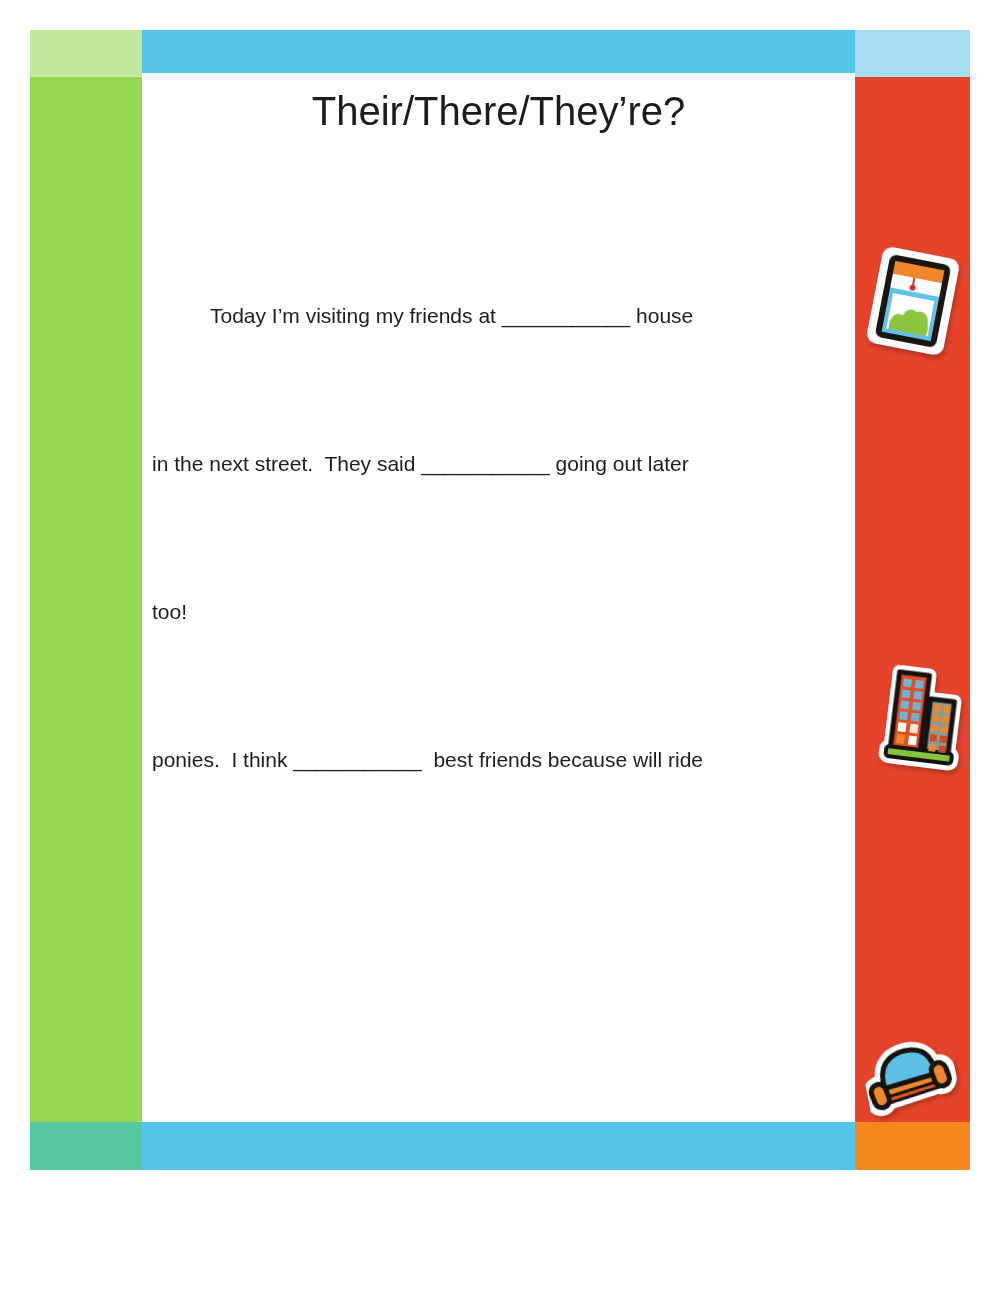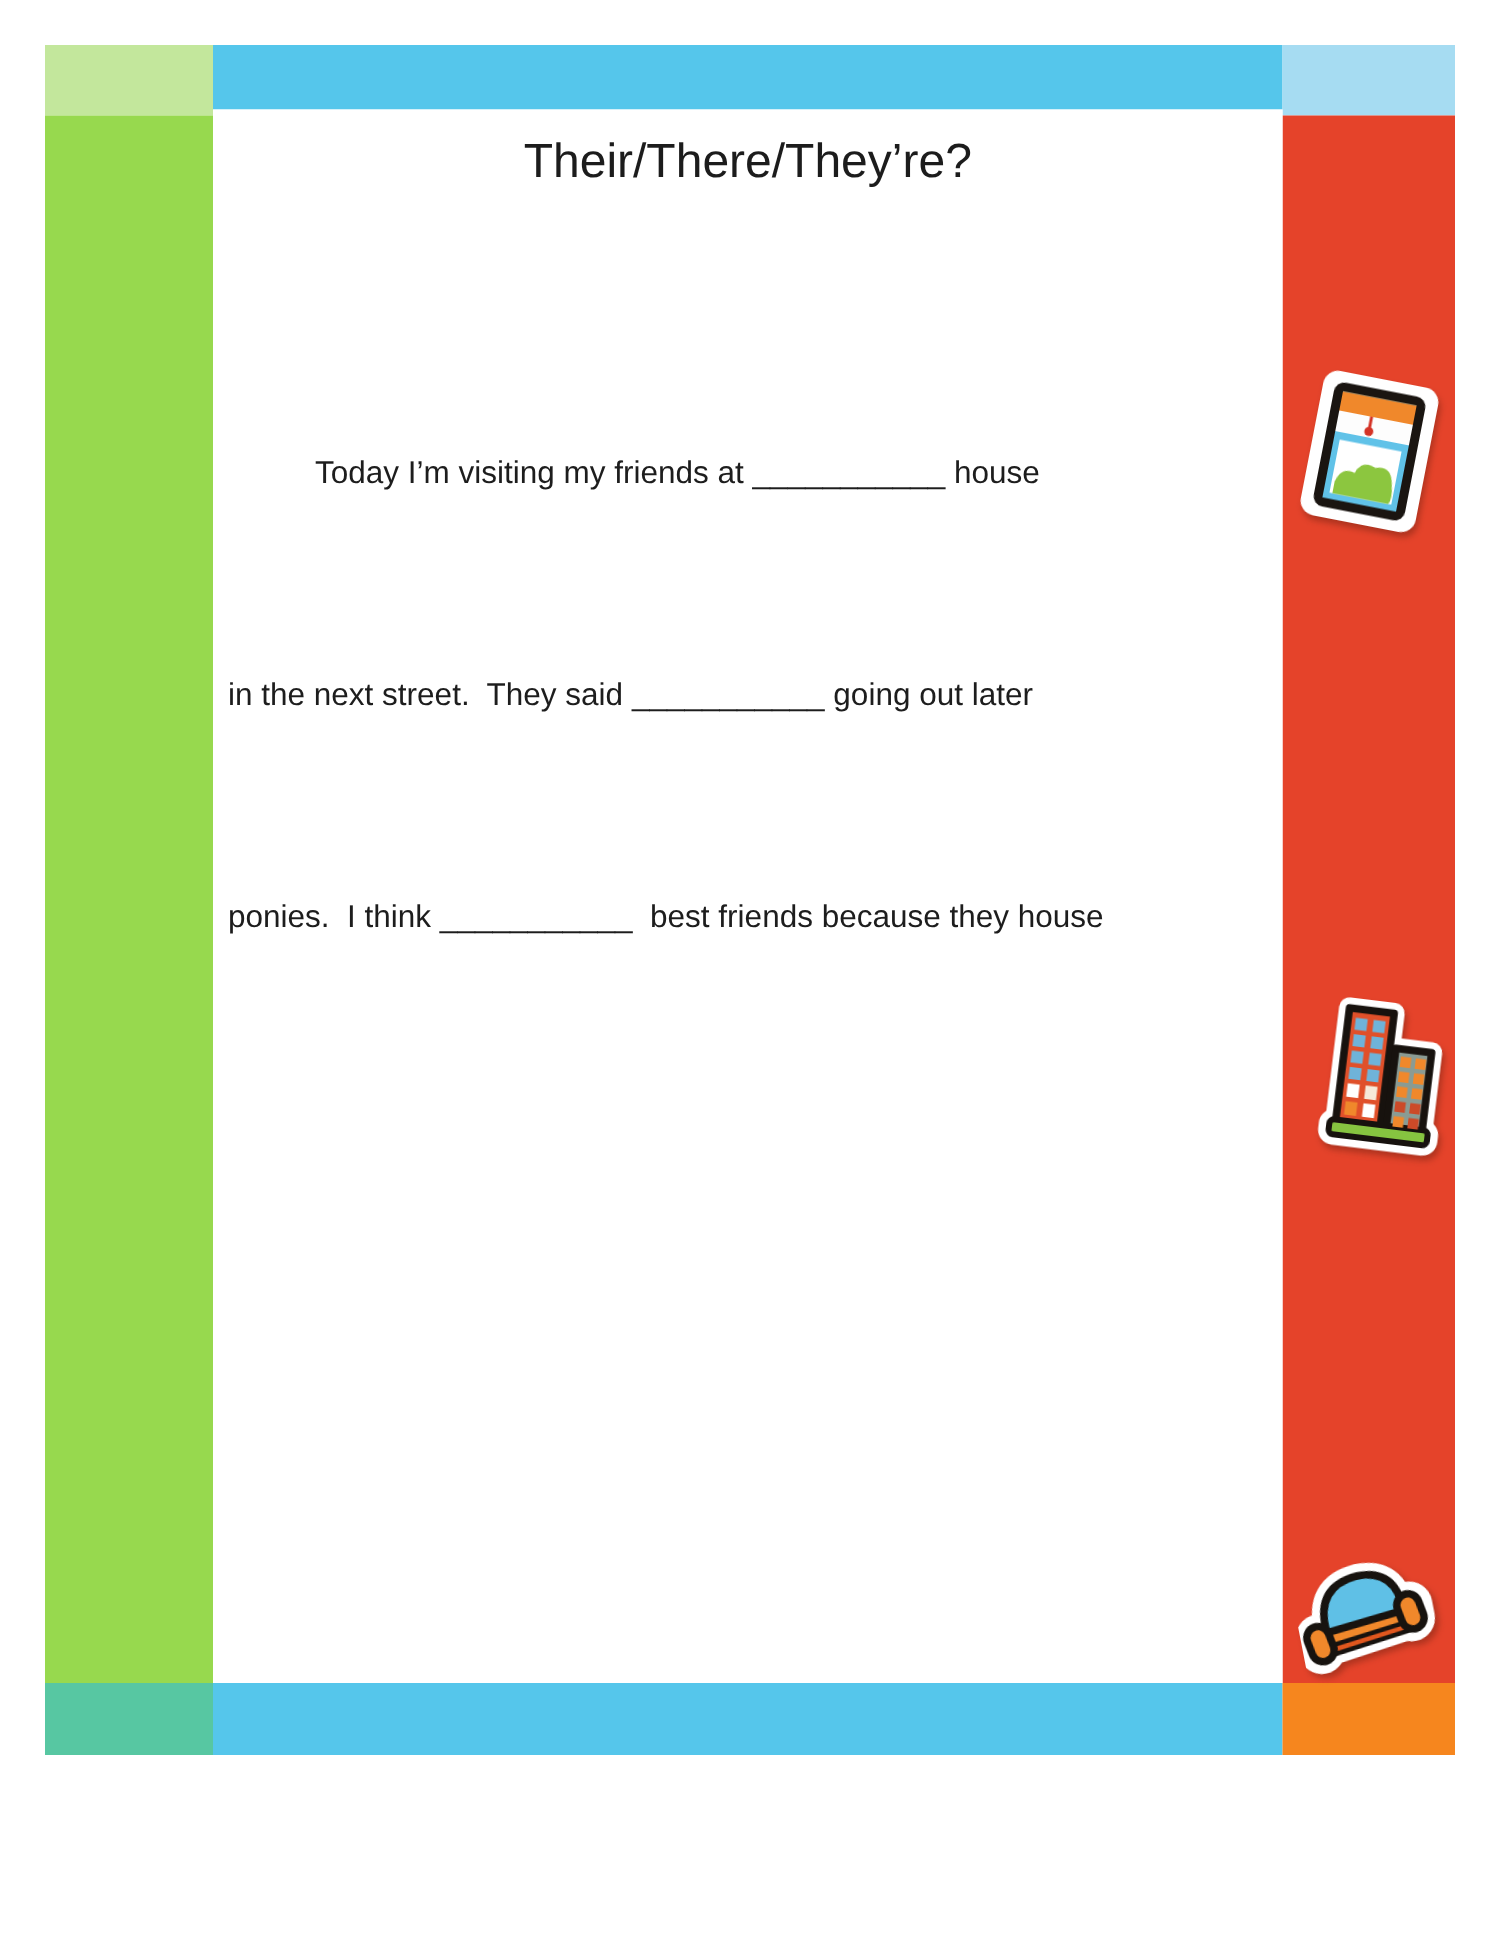--- a/index.html
+++ b/index.html
@@ -19,21 +19,21 @@
   .bottom-bar-blue    { left:142px; top:1122px; width:713px; height:48px;  background:#55c6eb; }
   .corner-orange      { left:855px; top:1122px; width:115px; height:48px;  background:#f6861e; }
 
   
   .content {
     position:absolute; left:142px; top:73px; width:713px; height:1049px;
     background:#ffffff;
   }
   .title {
     margin:0; padding-top:16px; text-align:center;
-    font-size:32px; font-weight:400; color:#1c1c1c; letter-spacing:0;
+    font-size:40px; font-weight:400; color:#1c1c1c; letter-spacing:0;
   }
   .lines {
     position:absolute; left:10px; top:119px; right:4px;
     font-size:21px; line-height:49.4px; color:#1d1d1d;
     white-space:pre; overflow:hidden;
   }
   .line { height:49.4px; }
 
   
   .sticker { position:absolute; filter:drop-shadow(2px 3px 2px rgba(70,20,8,0.35)); }
@@ -54,21 +54,22 @@
   <div class="bar right-bar-red"></div>
   <div class="bar corner-teal"></div>
   <div class="bar bottom-bar-blue"></div>
   <div class="bar corner-orange"></div>
 
   <div class="content">
     <h1 class="title">Their/There/They’re?</h1>
     <div class="lines">
       <div class="line">          Today I’m visiting my friends at ___________ house</div>
       <div class="line">in the next street.  They said ___________ going out later</div>
-      <div class="line">ponies.  I think ___________  best friends because they house</div>
+      <div class="line">too!</div>
+      <div class="line">ponies.  I think ___________  best friends because will ride</div>
       
       
       
       
       
       
       
       
       
       

